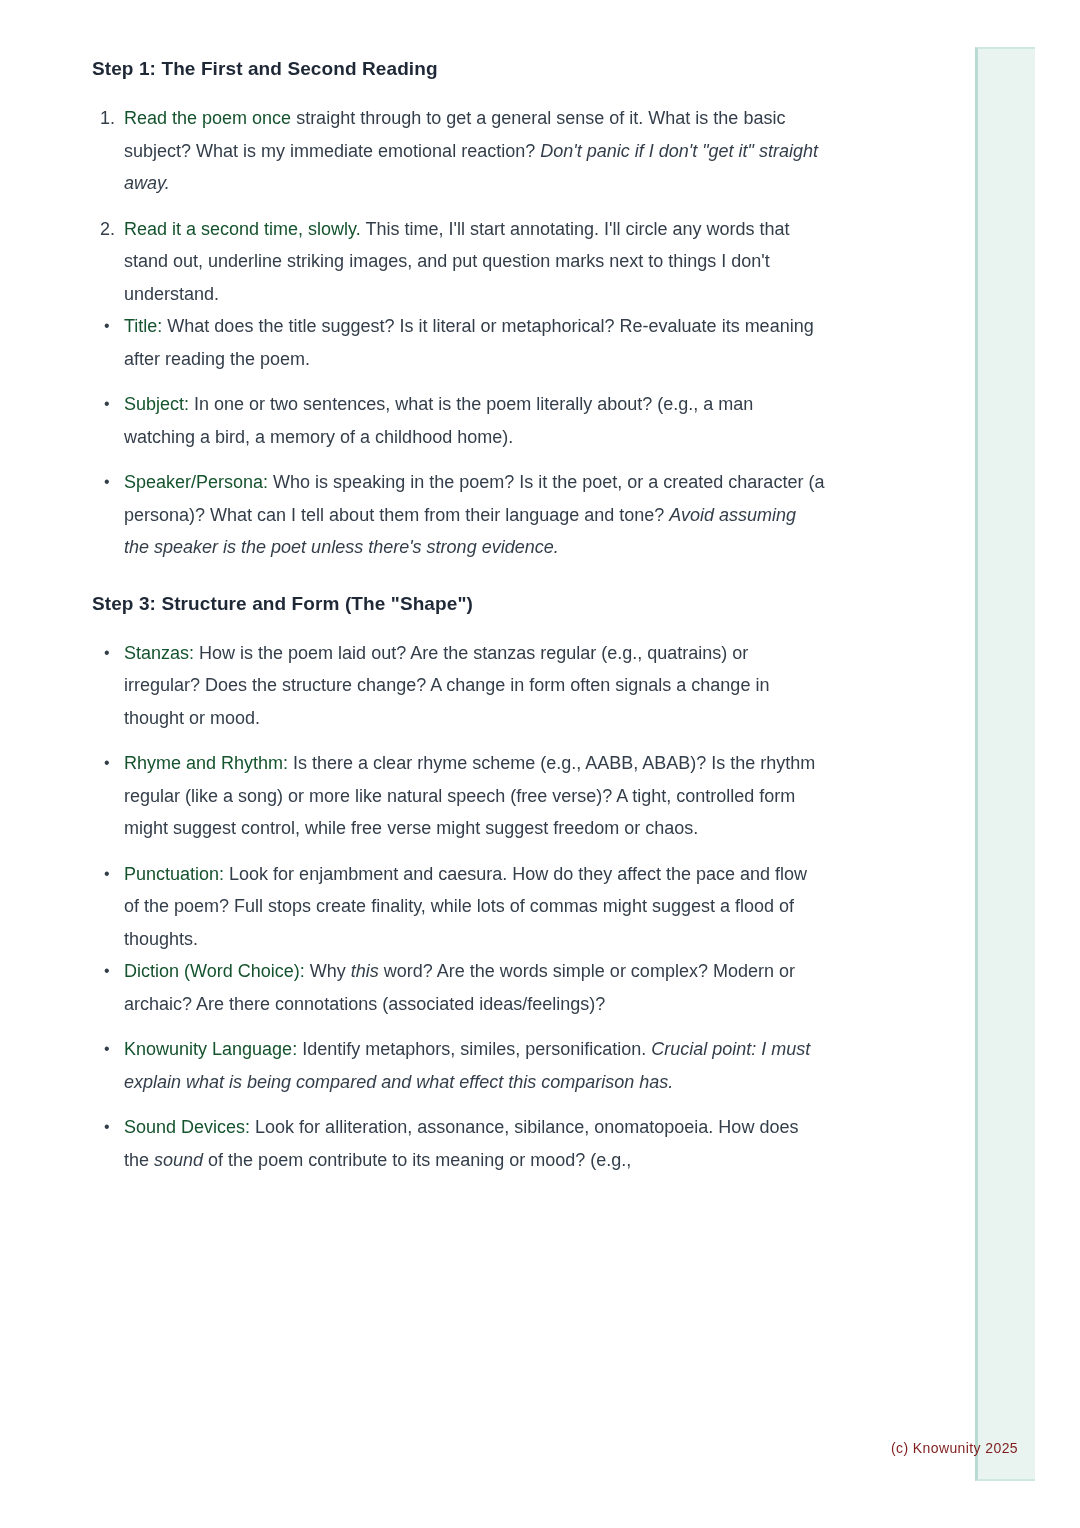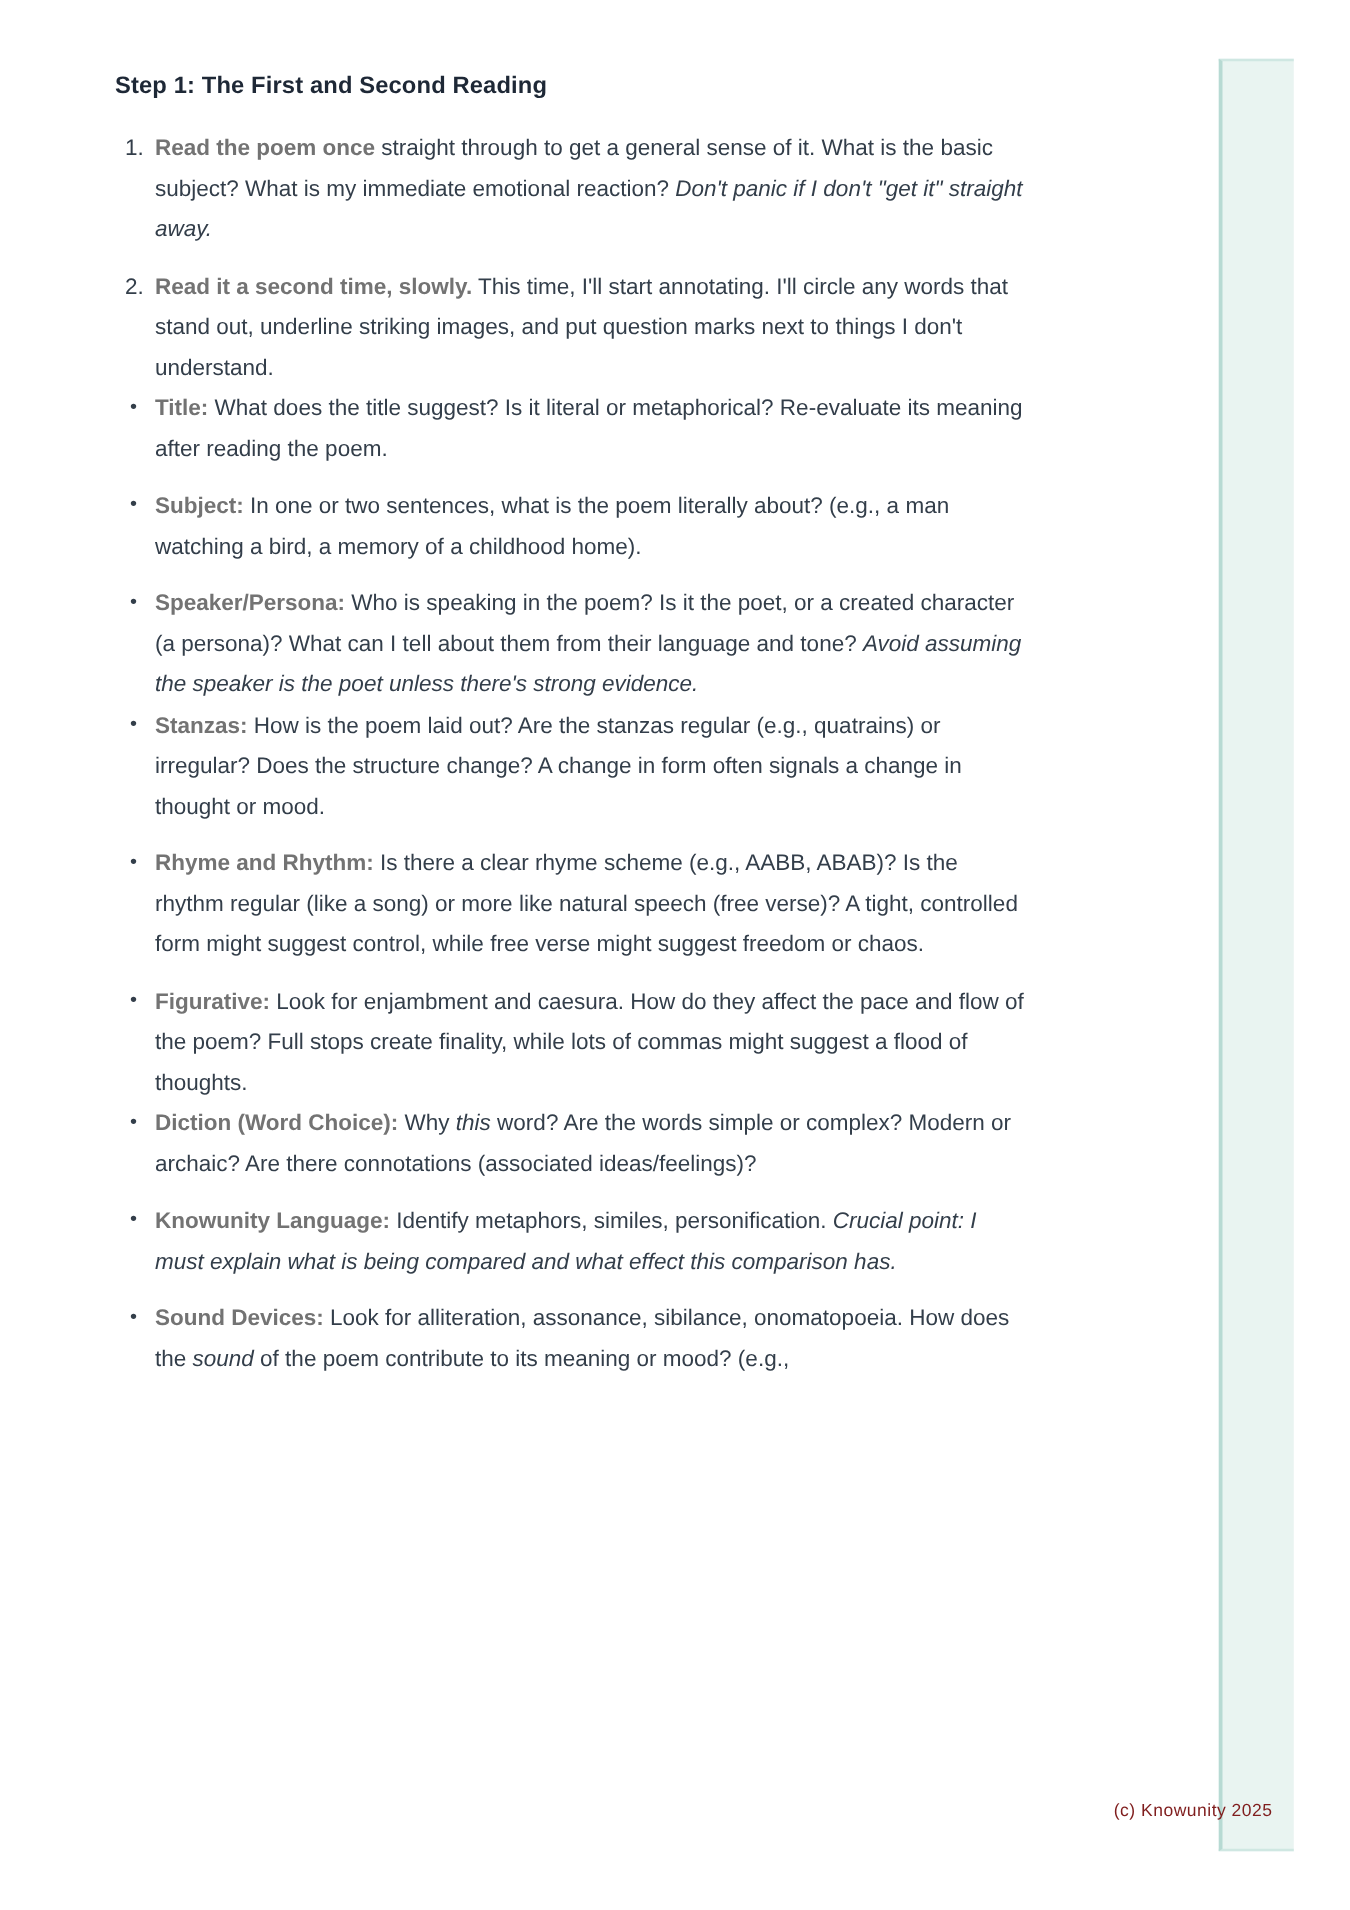--- a/index.html
+++ b/index.html
@@ -45,21 +45,21 @@
   .li:last-child { margin-bottom: 0; }
   .marker {
     flex: 0 0 32px;
     box-sizing: border-box;
     color: #333e4a;
   }
   .marker.num { padding-left: 8px; }
   .marker.dot { padding-left: 12px; font-size: 16px; }
   .li-text { flex: 1; }
 
-  .seg-bold { font-weight: 700; color: #737373; }
+  .seg-bold { font-weight: 400; color: #14532d; }
   .seg-italic { font-style: italic; }
   .seg-normal { font-weight: 400; }
 
   .accent-bar {
     position: absolute;
     left: 975px;
     top: 47px;
     width: 60px;
     height: 1434px;
     background: #e9f4f1;
@@ -110,32 +110,33 @@
             <span class="marker dot">•</span>
             <span class="li-text"><span class="seg seg-bold">Subject:</span><span class="seg seg-normal"> In one or two sentences, what is the poem literally about? (e.g., a man watching a bird, a memory of a childhood home).</span></span>
           </div>
           <div class="li">
             <span class="marker dot">•</span>
             <span class="li-text"><span class="seg seg-bold">Speaker/Persona:</span><span class="seg seg-normal"> Who is speaking in the poem? Is it the poet, or a created character (a persona)? What can I tell about them from their language and tone? </span><span class="seg seg-italic">Avoid assuming the speaker is the poet unless there's strong evidence.</span></span>
           </div>
         </div>
       </section>
       <section class="step-section">
+        <h3 class="step-heading">Step 3: Structure and Form (The "Shape")</h3>
         <div class="list">
           <div class="li">
             <span class="marker dot">•</span>
             <span class="li-text"><span class="seg seg-bold">Stanzas:</span><span class="seg seg-normal"> How is the poem laid out? Are the stanzas regular (e.g., quatrains) or irregular? Does the structure change? A change in form often signals a change in thought or mood.</span></span>
           </div>
           <div class="li">
             <span class="marker dot">•</span>
             <span class="li-text"><span class="seg seg-bold">Rhyme and Rhythm:</span><span class="seg seg-normal"> Is there a clear rhyme scheme (e.g., AABB, ABAB)? Is the rhythm regular (like a song) or more like natural speech (free verse)? A tight, controlled form might suggest control, while free verse might suggest freedom or chaos.</span></span>
           </div>
           <div class="li">
             <span class="marker dot">•</span>
-            <span class="li-text"><span class="seg seg-bold">Figurative:</span><span class="seg seg-normal"> Look for enjambment and caesura. How do they affect the pace and flow of the poem? Full stops create finality, while lots of commas might suggest a flood of thoughts.</span></span>
+            <span class="li-text"><span class="seg seg-bold">Punctuation:</span><span class="seg seg-normal"> Look for enjambment and caesura. How do they affect the pace and flow of the poem? Full stops create finality, while lots of commas might suggest a flood of thoughts.</span></span>
           </div>
         </div>
       </section>
       <section class="step-section">
         <div class="list">
           <div class="li">
             <span class="marker dot">•</span>
             <span class="li-text"><span class="seg seg-bold">Diction (Word Choice):</span><span class="seg seg-normal"> Why </span><span class="seg seg-italic">this</span><span class="seg seg-normal"> word? Are the words simple or complex? Modern or archaic? Are there connotations (associated ideas/feelings)?</span></span>
           </div>
           <div class="li">

